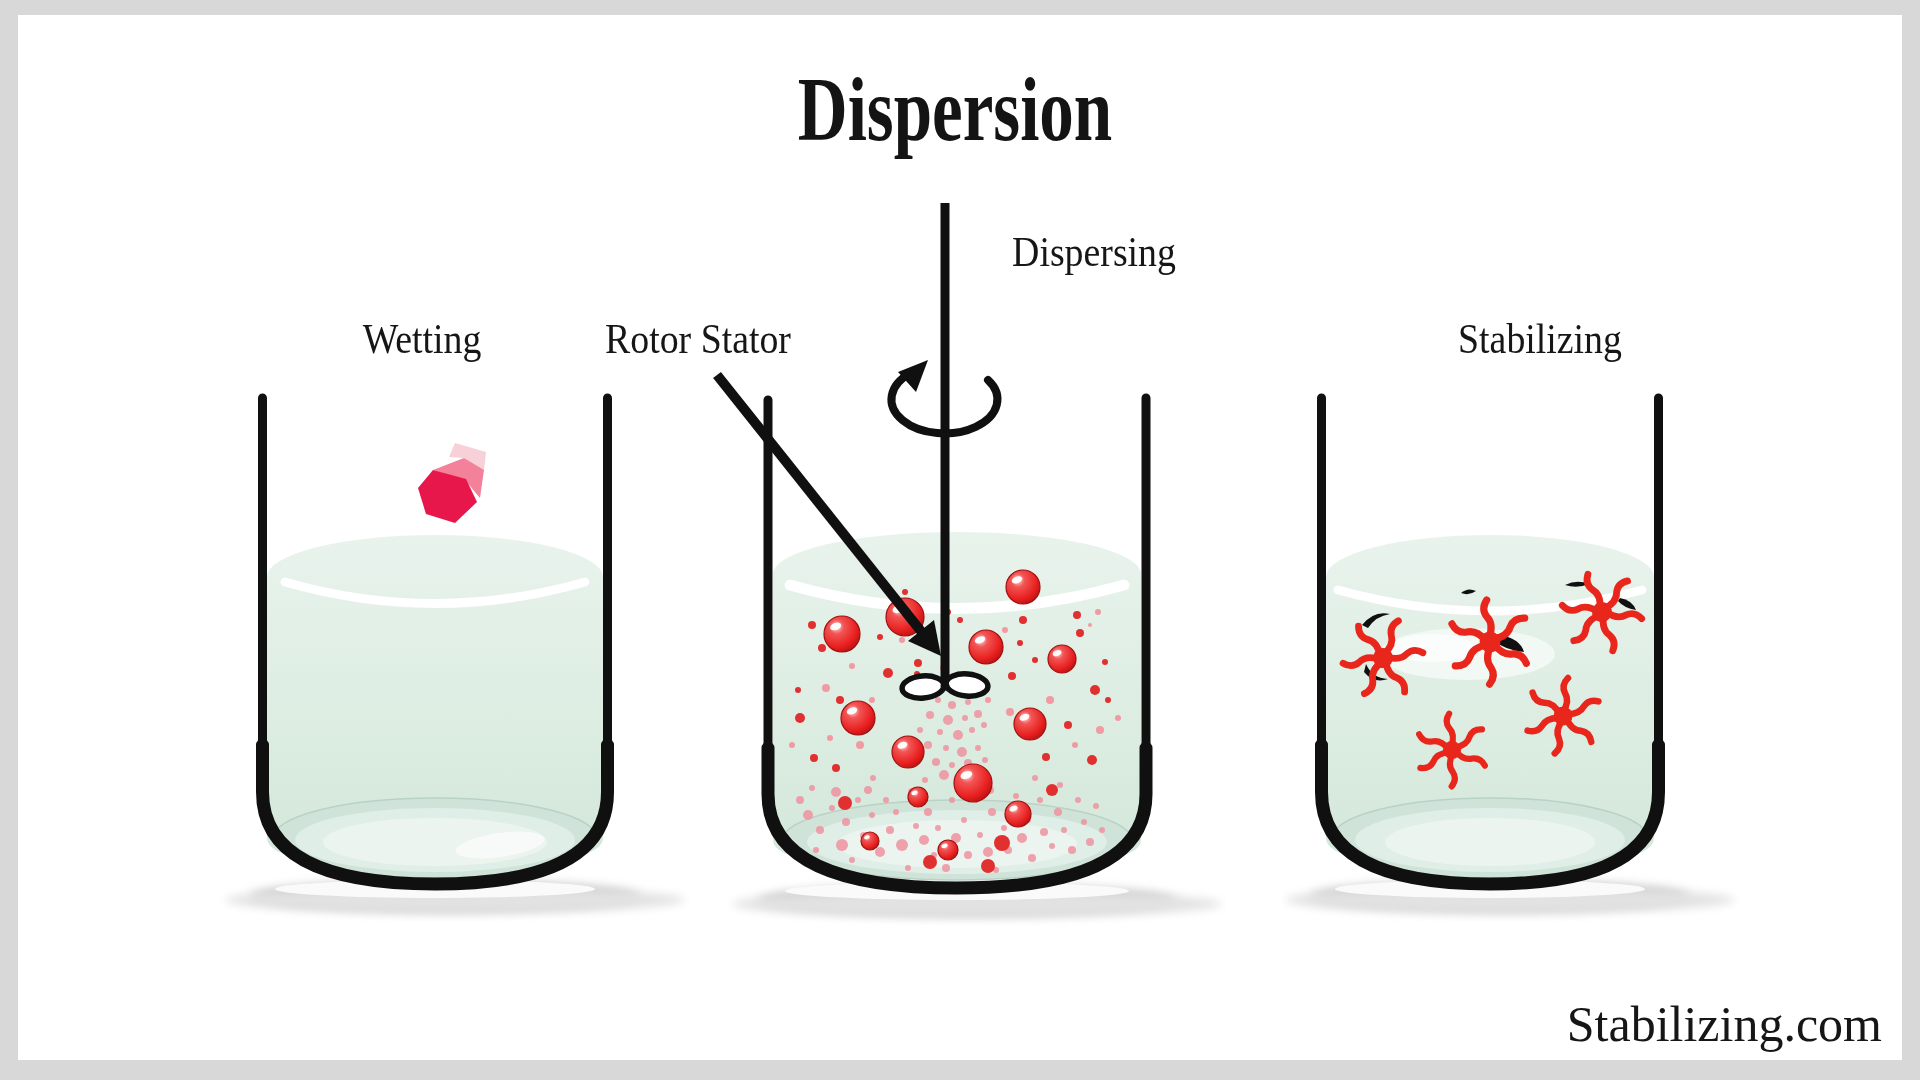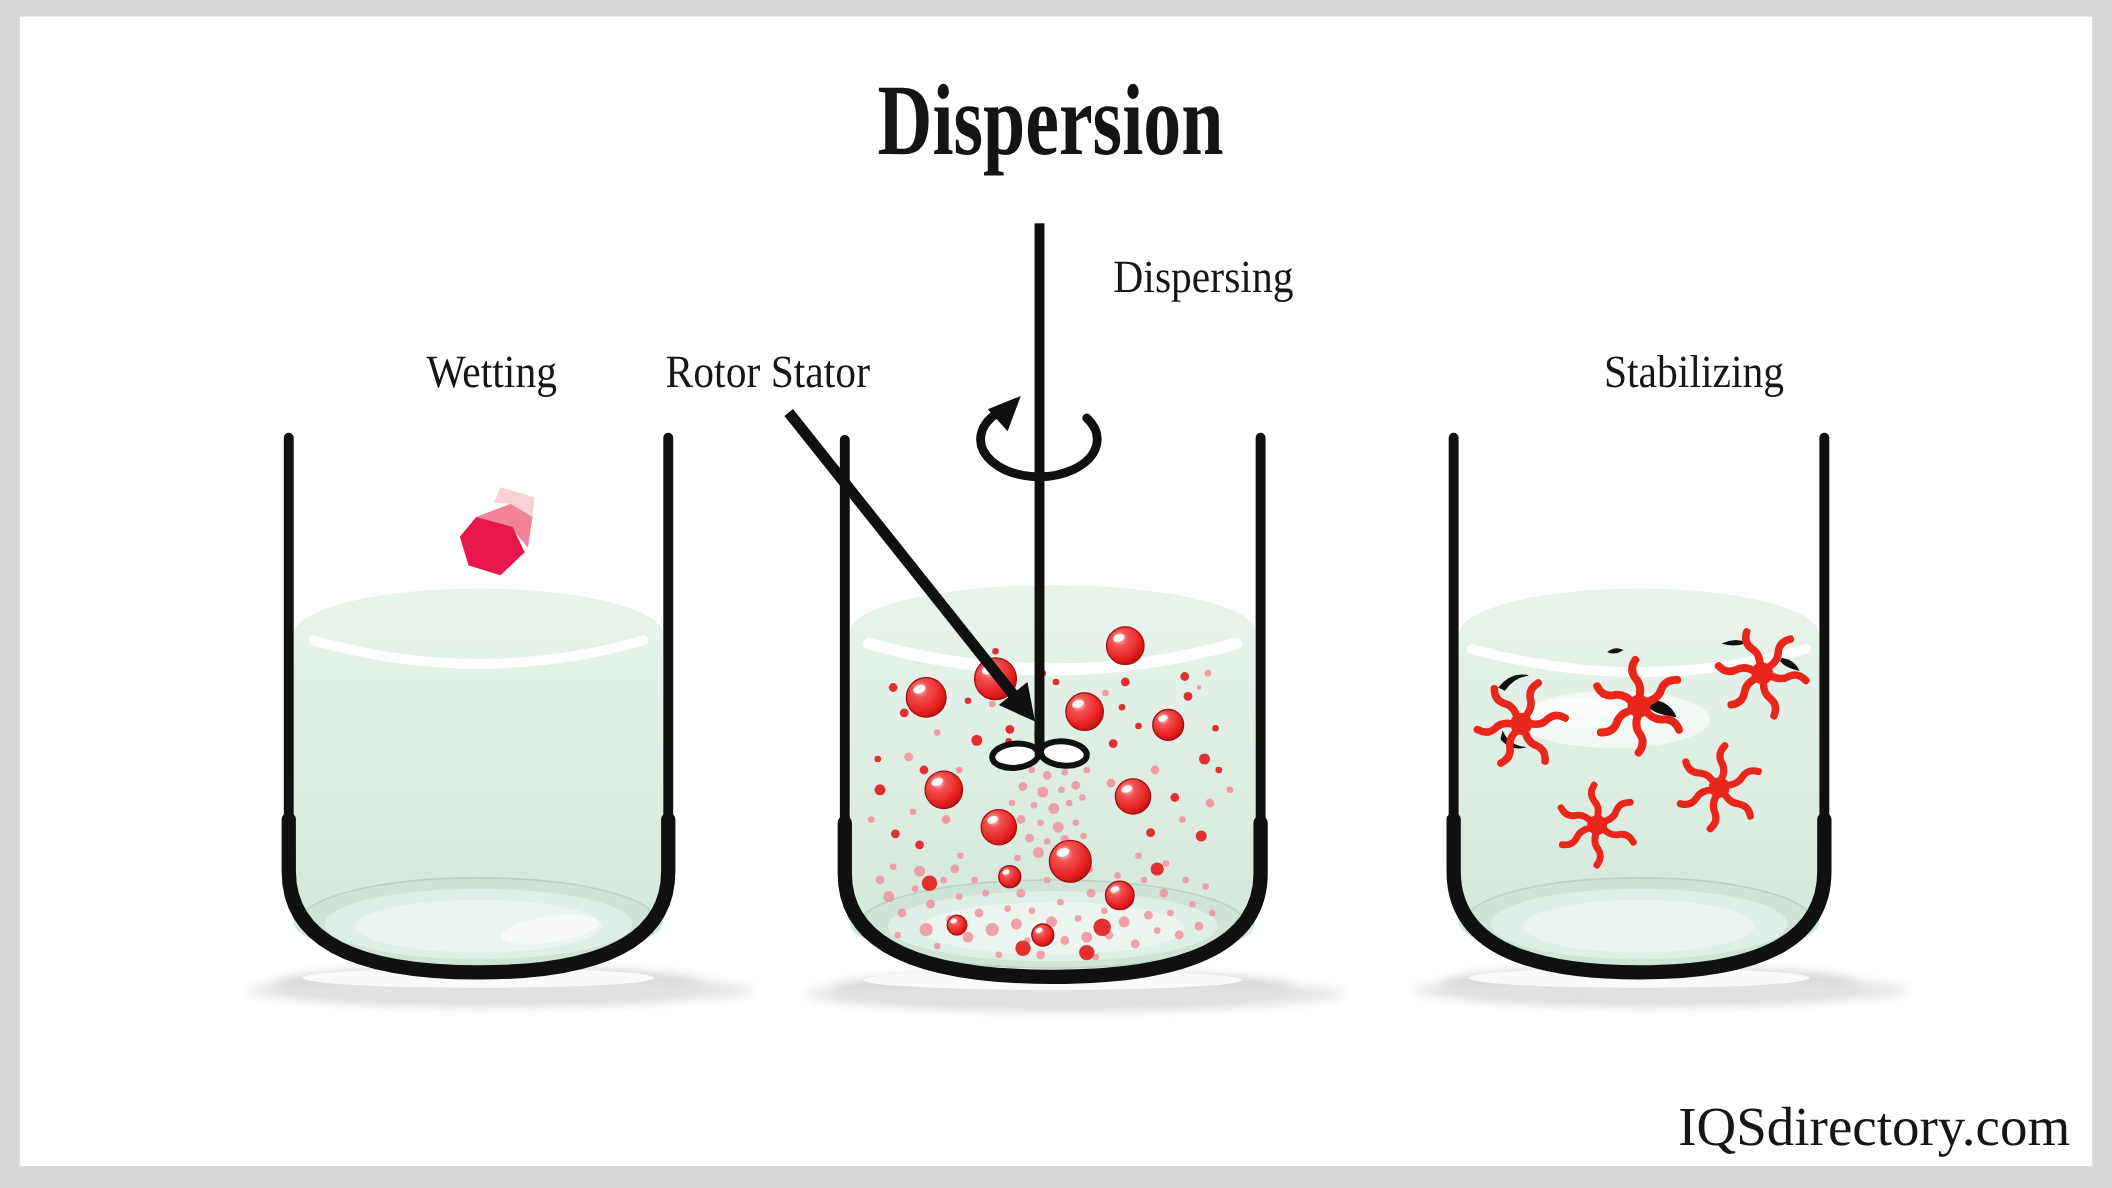--- a/index.html
+++ b/index.html
@@ -27,21 +27,21 @@
     color:#141414; line-height:1; white-space:nowrap;margin-top:23px;
   }
   .title .cond{display:inline-block; transform:scaleX(0.75); transform-origin:center;}
   .step-label{
     position:absolute;
     transform:translateX(-50%);
     font-size:42px; font-weight:400;
     color:#161616; line-height:1; white-space:nowrap;text-align:center;
   }
   .step-label .cond{display:inline-block; transform:scaleX(0.9); transform-origin:center;}
-  .label-wetting{left:422px; top:318px;margin-left:25px;}
+  .label-wetting{left:422px; top:318px;}
   .label-rotor{left:698px; top:318px;font-family:Liberation Serif, serif;}
   .label-dispersing{left:1094px; top:231px;}
   .label-stabilizing{left:1540px; top:318px;}
   .watermark{
     position:absolute;
     right:38px; top:999px;
     font-size:50px; color:#161616; line-height:1; white-space:nowrap;
   }
 </style>
 </head>
@@ -326,13 +326,13 @@
     <path fill="none" stroke="#101010" stroke-width="9" stroke-linecap="round" d="M 1321.5 398 L 1321.5 792 Q 1321.5 884 1490 884 Q 1658.5 884 1658.5 792 L 1658.5 398"></path>
     <path fill="none" stroke="#101010" stroke-width="13" stroke-linecap="round" d="M 1321.5 745 L 1321.5 792 Q 1321.5 884 1490 884 Q 1658.5 884 1658.5 792 L 1658.5 745"></path>
   </g>
 </svg>
 
 <div class="title"><span class="cond">Dispersion</span></div>
 <div class="step-label label-wetting"><span class="cond">Wetting</span></div>
 <div class="step-label label-rotor"><span class="cond">Rotor Stator</span></div>
 <div class="step-label label-dispersing"><span class="cond">Dispersing</span></div>
 <div class="step-label label-stabilizing"><span class="cond">Stabilizing</span></div>
-<div class="watermark">IQSdirectory.com</div>
+<div class="watermark">Stabilizing.com</div>
 
 </body></html>

